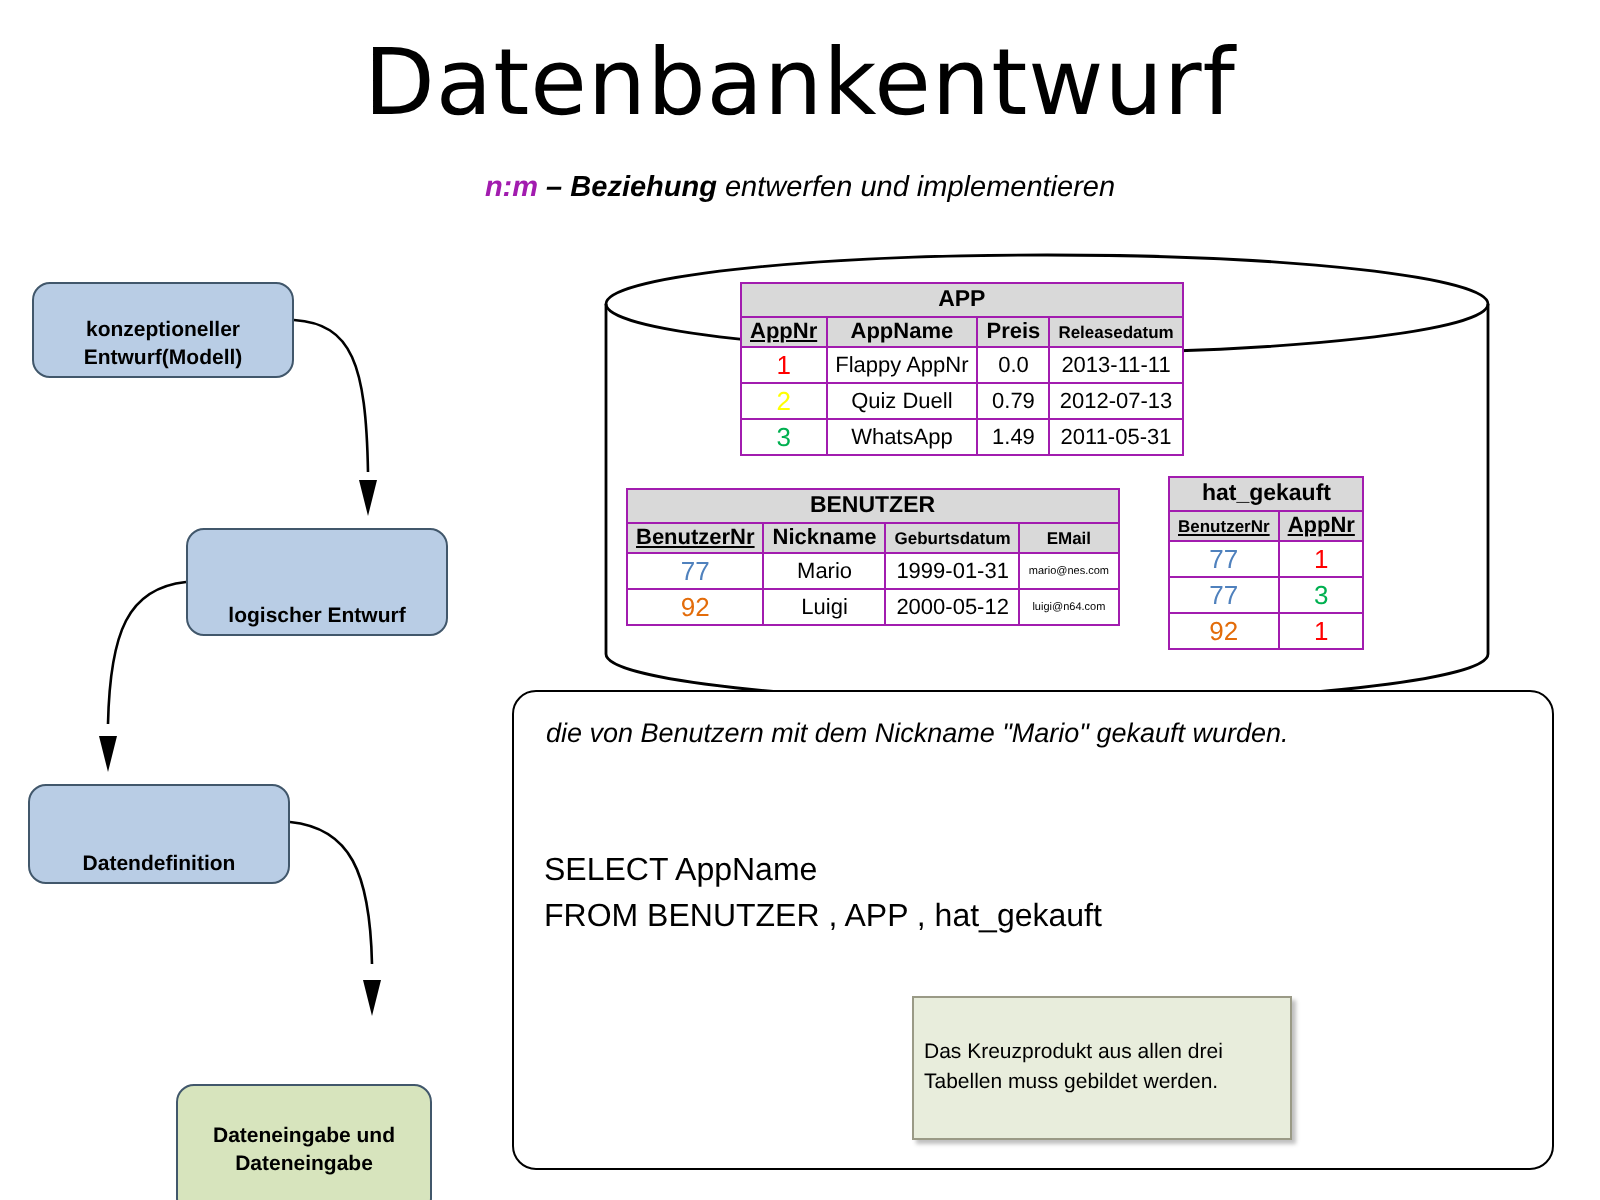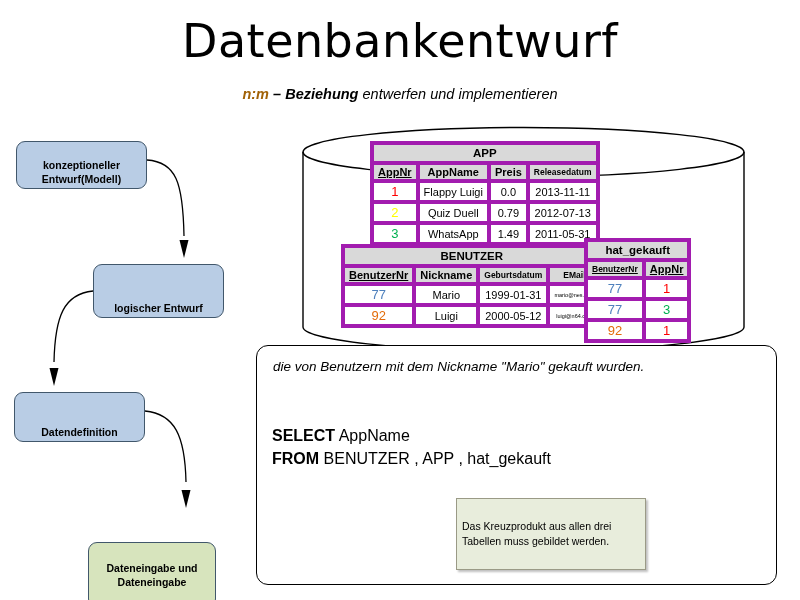--- a/index.html
+++ b/index.html
@@ -12,21 +12,21 @@
   
   .title{
     position:absolute;left:0;top:18px;width:800px;text-align:center;
     font-family:"DejaVu Sans", sans-serif;
     font-size:46px;font-weight:400;letter-spacing:.5px;line-height:1;
   }
   .subtitle{
     position:absolute;left:0;top:86px;width:800px;text-align:center;
     font-size:14.5px;font-style:italic;
   }
-  .subtitle .nm{color:#a16207;font-weight:bold;font-style:italic;}
+  .subtitle .nm{color:#a21caf;font-weight:bold;font-style:italic;}
   .subtitle .bz{font-weight:bold;font-style:italic;color:#000;}
 
   
   .flowbox{
     position:absolute;border:1.2px solid #41576b;border-radius:9px;
     display:flex;align-items:center;justify-content:center;text-align:center;
     font-size:10.5px;font-weight:bold;line-height:1.35;padding:2px 4px;
     box-sizing:border-box;
   }
   .fb-blue{background:#B9CDE5;align-items:flex-end;}
@@ -38,52 +38,52 @@
   #fb3{left:88px;  top:542px; width:128px;height:66px;}
 
   svg.overlay{position:absolute;left:0;top:0;width:800px;height:600px;pointer-events:none;}
 
   
   table.dbt{
     position:absolute;border-collapse:collapse;background:#fff;
     font-size:11px;
   }
   table.dbt td,table.dbt th{
-    border:4px solid #a21caf;padding:1px 4px;text-align:center;
+    border:1px solid #a21caf;padding:1px 4px;text-align:center;
     font-weight:normal;white-space:nowrap;
   }
   table.dbt .caption{background:#D9D9D9;font-weight:bold;font-size:11.5px;padding:2px 4px;}
   table.dbt .hdr{background:#D9D9D9;font-weight:bold;font-size:11px;}
   table.dbt .hdr.small{font-size:8.5px;font-weight:bold;}
   table.dbt .hdr .pk{text-decoration:underline;}
   .num{font-weight:bold;font-size:13px;}
   .c-red{color:#FF0000;}
   .c-yel{color:#FFFF00;}
   .c-grn{color:#00B050;}
   .c-blu{color:#4F81BD;}
   .c-org{color:#E36C0A;}
   .tiny{font-size:5.5px;font-weight:bold;}
 
   #tApp{left:370px;top:141px;}
-  #tBen{left:313px;top:244px;margin-left:28px;}
+  #tBen{left:313px;top:244px;}
   #tHat{left:584px;top:238px;}
 
   
   #panel{
     position:absolute;left:256px;top:345px;width:521px;height:240px;
     border:1.3px solid #000;border-radius:12px;background:#fff;box-sizing:border-box;
   }
   .task{
     position:absolute;left:273px;top:358px;width:470px;
     font-size:13.5px;font-style:italic;line-height:1.32;
   }
   .sql{
     position:absolute;left:272px;top:424px;font-size:16px;line-height:1.45;
   }
-  .sql .kw{font-weight:bold;}
+  .sql .kw{font-weight:normal;}
   .callout{
     position:absolute;left:456px;top:498px;width:190px;
     background:#E8EDDC;border:1px solid #9a9a86;
     box-shadow:2px 2px 2px rgba(0,0,0,.25);
     font-size:10.5px;line-height:1.45;padding:20px 5px;box-sizing:border-box;
   }
   .footer{
     position:absolute;left:537px;top:560px;width:240px;height:24px;
     border:1.2px solid #000;border-top-left-radius:7px;background:#fff;
     display:flex;align-items:center;justify-content:center;
@@ -144,21 +144,21 @@
       <td class="caption" colspan="4">APP</td>
     </tr>
     <tr>
       <td class="hdr"><span class="pk">AppNr</span></td>
       <td class="hdr">AppName</td>
       <td class="hdr">Preis</td>
       <td class="hdr small">Releasedatum</td>
     </tr>
     <tr>
       <td class="num c-red">1</td>
-      <td>Flappy Luigi</td>
+      <td>Flappy AppNr</td>
       <td>0.0</td>
       <td>2013-11-11</td>
     </tr>
     <tr>
       <td class="num c-yel">2</td>
       <td>Quiz Duell</td>
       <td>0.79</td>
       <td>2012-07-13</td>
     </tr>
     <tr>

